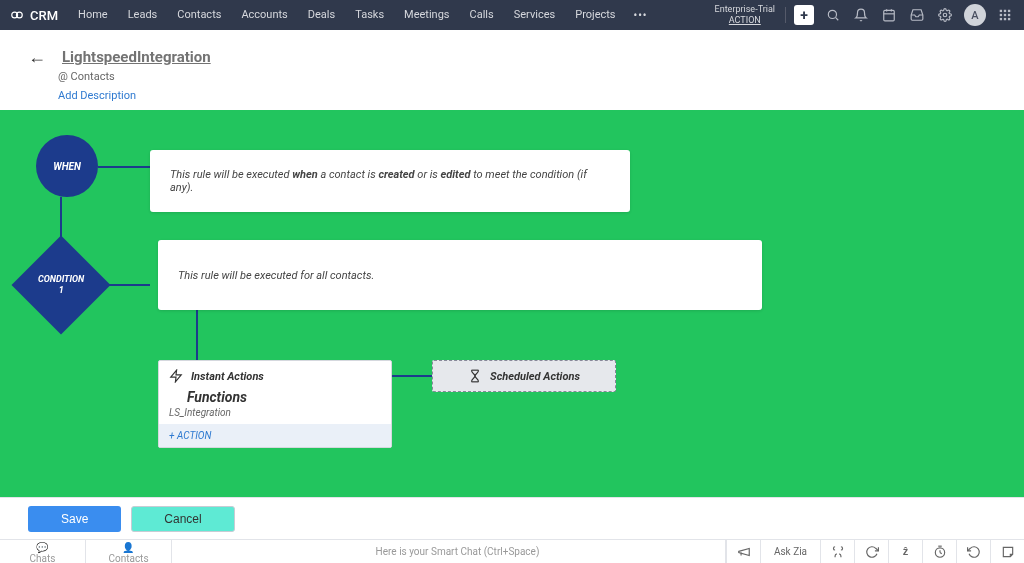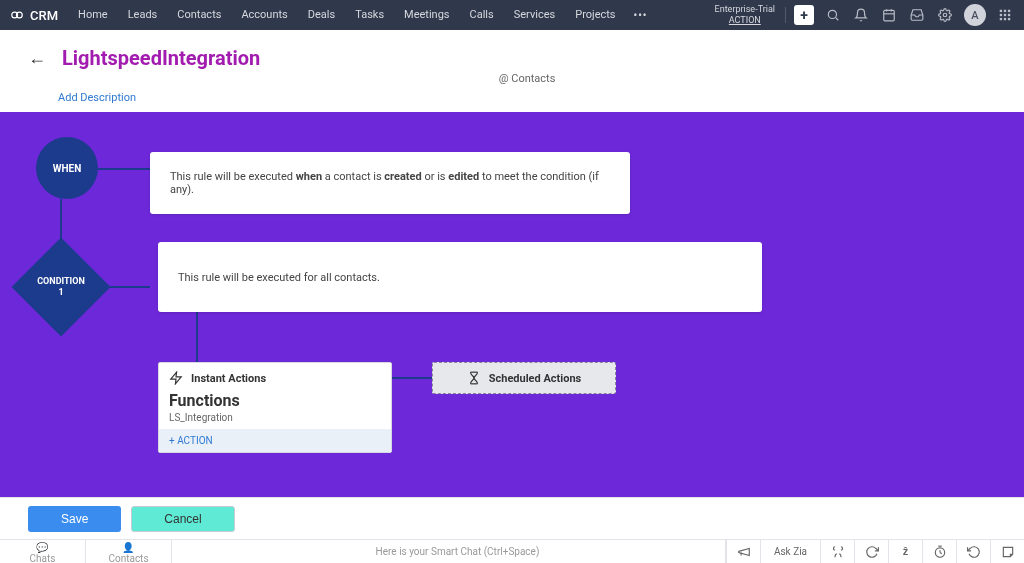--- a/index.html
+++ b/index.html
@@ -19,38 +19,38 @@
 .navbar .nav-icons { display: flex; align-items: center; gap: 10px; }
 .navbar .nav-icon { width: 18px; height: 18px; display: flex; align-items: center; justify-content: center; cursor: pointer; color: #b8bcc6; }
 .navbar .plus-btn { width: 20px; height: 20px; background: #fff; color: #30394c; border-radius: 3px; display: flex; align-items: center; justify-content: center; font-size: 14px; font-weight: bold; cursor: pointer; }
 .navbar .avatar { width: 22px; height: 22px; border-radius: 50%; background: #d0d3d9; color: #4a5060; display: flex; align-items: center; justify-content: center; font-size: 11px; font-weight: 500; cursor: pointer; }
 .navbar .apps-grid { cursor:pointer; }
 
 
 .page-header { background:#fff; padding: 16px 28px 8px 28px; }
 .page-header .title-row { display: flex; align-items: center; gap: 12px; }
 .page-header .back-arrow { font-size:18px; cursor:pointer; color:#333; margin-right:4px; }
-.page-header h1 { font-size: 20px; font-weight: 700; color:#a21caf; }
-.page-header .subtitle { font-size: 11px; color:#666; margin-left:30px; margin-top:2px;text-align:center; }
+.page-header h1 { font-size: 15px; font-weight: 700; color:#737373;text-decoration:underline; }
+.page-header .subtitle { font-size: 11px; color:#666; margin-left:30px; margin-top:2px; }
 .page-header .add-desc { font-size: 11px; color:#2f7ad0; cursor:pointer; margin-left:30px; margin-top:6px; display:inline-block; }
 
 
-.canvas { background:#6d28d9; position:relative; height: 388px; overflow:hidden; }
+.canvas { background:#22c55e; position:relative; height: 388px; overflow:hidden;font-style:italic; }
 .node-circle { position:absolute; width:62px; height:62px; border-radius:50%; background:#1c3b8c; color:#fff; display:flex; align-items:center; justify-content:center; font-size:10px; font-weight:700; left:36px; top:25px; }
 .node-diamond { position:absolute; width:70px; height:70px; background:#1c3b8c; left:26px; top:140px; transform:rotate(45deg); display:flex; align-items:center; justify-content:center; }
 .node-diamond .inner { transform:rotate(-45deg); color:#fff; font-size:9px; font-weight:700; text-align:center; line-height:1.2; }
 .card { position:absolute; background:#fff; border-radius:3px; box-shadow:0 1px 3px rgba(0,0,0,0.12); padding:16px 20px; font-size:11px; color:#444; }
 .card-when { left:150px; top:40px; width:480px; height:62px; display:flex; align-items:center; }
 .card-cond { left:158px; top:130px; width:604px; height:70px; display:flex; align-items:center; }
 .conn { position:absolute; background:#1c3b8c; }
 
 .actions-card { position:absolute; left:158px; top:250px; width:234px; background:#fff; border:1px solid #d5d8de; border-radius:2px; }
 .actions-card .head { display:flex; align-items:center; gap:8px; padding:8px 10px 6px 10px; font-size:11px; font-weight:700; }
 .actions-card .body { padding:0 10px 6px 10px; }
-.actions-card .body .sect-title { font-size:16px; font-weight:700; color:#333; }
+.actions-card .body .sect-title { font-size:14px; font-weight:700; color:#333;margin-left:18px; }
 .actions-card .body .sect-item { font-size:10px; color:#666; margin-top:2px; }
 .actions-card .add-action { background:#eaf0f8; padding:6px 10px; font-size:10px; color:#2f7ad0; cursor:pointer; }
 
 .sched-card { position:absolute; left:432px; top:250px; width:184px; height:32px; border:1px dashed #889; border-radius:2px; display:flex; align-items:center; justify-content:center; gap:8px; font-size:11px; font-weight:700; background:#e6e8ec; cursor:pointer; }
 
 
 .footer { position:absolute; left:0; right:0; bottom:24px; height:42px; background:#fff; border-top:1px solid #e2e4e9; display:flex; align-items:center; padding:0 28px; gap:10px; }
 .btn { height:26px; padding:0 32px; border-radius:3px; font-size:12px; border:1px solid transparent; cursor:pointer; }
 .btn-primary { background:#3a8def; color:#fff; }
 .btn-secondary { background:#5eead4; border:1px solid #c7ccd4; color:#333; }

